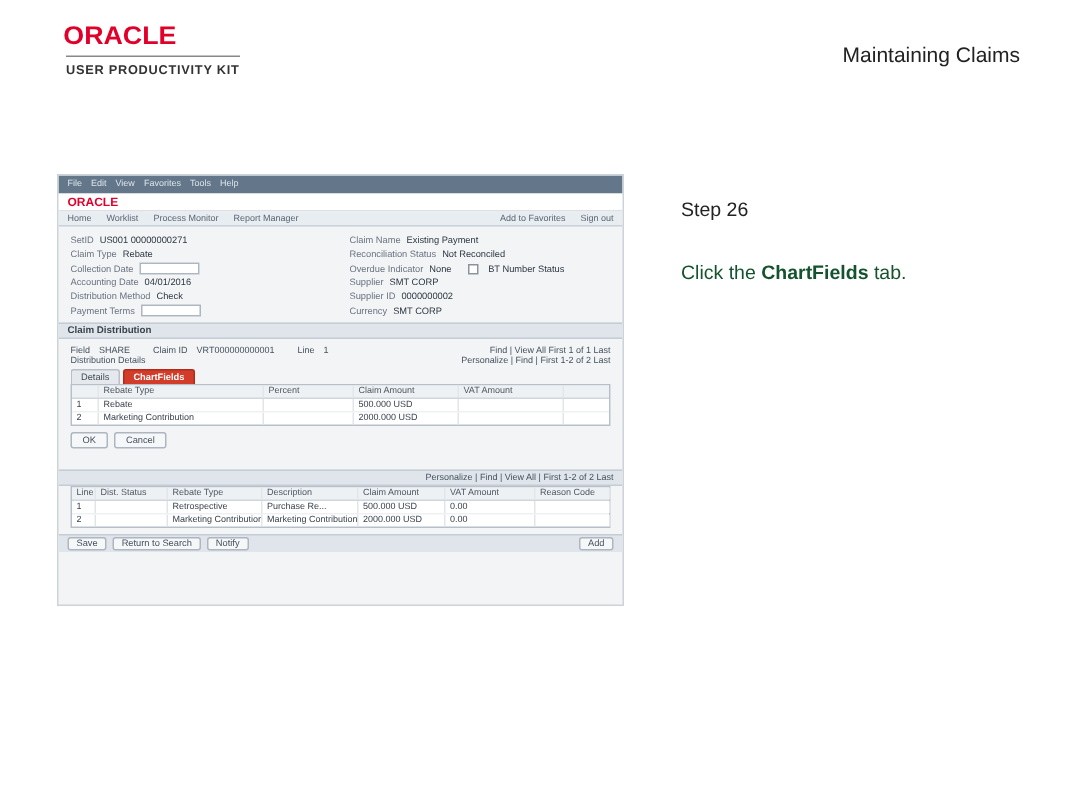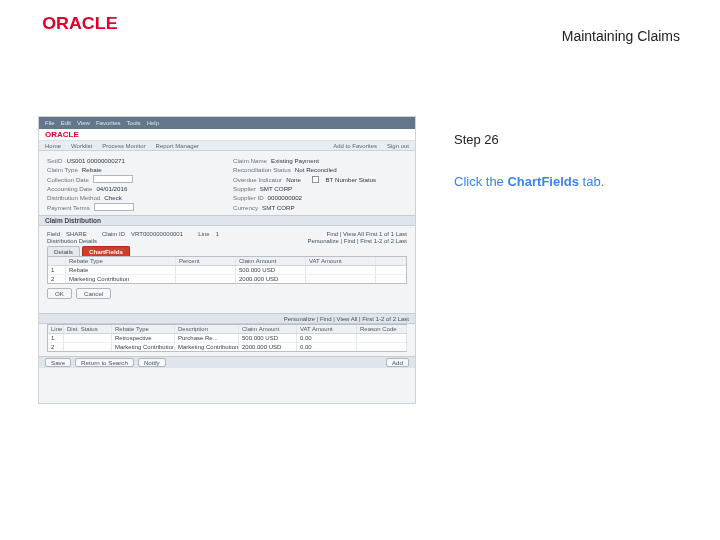--- a/index.html
+++ b/index.html
@@ -15,21 +15,21 @@
   }
   
   .hdr { position: absolute; top: 14px; left: 44px; }
   .oracle-logo { display:flex; align-items:center; gap:2px;}
   .oracle-word { font-family: Arial, sans-serif; font-weight: 700; color:#e2002b; font-size:17px; letter-spacing:0px; transform: scaleX(1.05); }
   .hdr-sub { font-size:8.5px; font-weight:700; letter-spacing:0.5px; color:#333; margin-top:3px; border-top:1px solid #888; padding-top:3px;}
   .title-right { position:absolute; top:28px; right:40px; font-size:14px; color:#222;}
   
   .instr { position:absolute; top:132px; left:434px; width:250px;margin-left:20px; }
   .instr-step { font-size:13px; color:#222; margin-bottom:26px;}
-  .instr-body { font-size:13px; color:#3b82f6; line-height:1.4;}
+  .instr-body { font-size:13px; color:#14532d; line-height:1.4;}
   .instr-body b { font-weight:700;}
 
   
   .thumb {
     position:absolute; top:116px; left:38px; width:378px; height:288px;
     background:#f2f4f6; border:1px solid #ccd3d9; overflow:hidden;
     font-size:7px; color:#46525e;
   }
   .thumb .menubar { background:#64778a; color:#dbe4ec; height:12px; display:flex; align-items:center; gap:6px; padding:0 6px; font-size:6px;}
   .thumb .minorbar{ background:#e8edf1; height:10px; display:flex; gap:10px; padding:0 6px; align-items:center; font-size:6px; color:#5a6674; border-bottom:1px solid #c9d1d9;}
@@ -60,20 +60,21 @@
   .thumb .footer .fbtn { background:#f5f7f9; border:1px solid #aeb6bf; padding:0 5px; height:9px; display:flex; align-items:center; border-radius:2px;}
   .chk { display:inline-block; width:7px; height:7px; border:1px solid #8a939c; background:#fff; margin-right:2px;}
 </style>
 </head>
 <body>
 
 <div class="hdr">
   <div class="oracle-logo">
     <span class="oracle-word">ORACLE</span>
   </div>
+  <div class="hdr-sub">USER PRODUCTIVITY KIT</div>
 </div>
 <div class="title-right">Maintaining Claims</div>
 
 <div class="instr">
   <div class="instr-step">Step 26</div>
   <div class="instr-body">
     <span>Click the </span><b>ChartFields</b><span> tab.</span>
   </div>
 </div>
 

